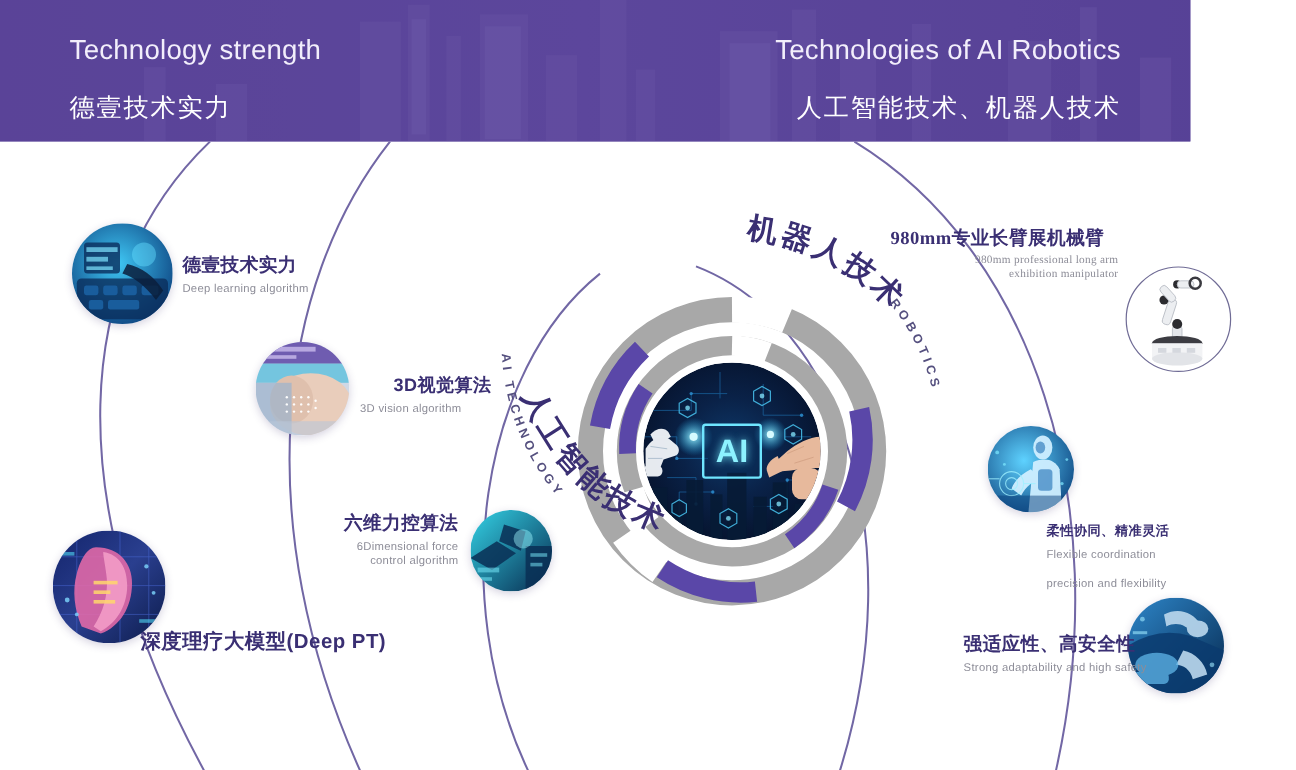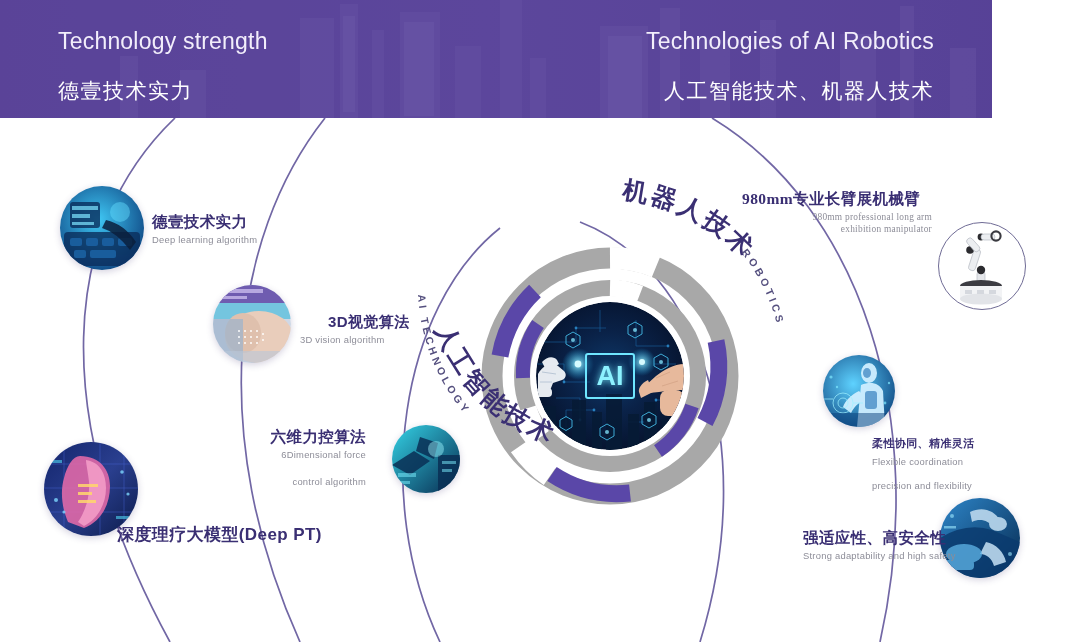--- a/index.html
+++ b/index.html
@@ -388,24 +388,24 @@
       </g>
       <g fill="#7ef0ff" opacity="0.5">
         <rect x="6" y="48" width="18" height="4"></rect>
           <rect x="6" y="56" width="12" height="3"></rect>
         <rect x="50" y="36" width="14" height="3"></rect>
           <rect x="50" y="44" width="10" height="3"></rect>
       </g>
       <circle cx="44" cy="24" r="8" fill="#9ff6ff" opacity="0.45"></circle>
     </svg>
   </div>
-  <div class="lbl right-al" style="left:232px;top:427px;width:134px;">
+  <div class="lbl right-al" style="left:248px;top:427px;width:134px;">
     <div class="t">六维力控算法</div>
     <div class="s">6Dimensional force</div>
-    <div class="s" style="margin-top:15px;">control algorithm</div>
+    <div class="s" style="margin-top:0;">control algorithm</div>
   </div>
 
   <div class="node" style="left:44px;top:442px;width:94px;height:94px;">
     <svg class="img" viewBox="0 0 94 94">
       <defs>
           <linearGradient id="g4" x1="0" y1="0" x2="1" y2="1">
         <stop offset="0" stop-color="#13246b"></stop>
             <stop offset="0.5" stop-color="#2a3f8f"></stop>
         <stop offset="1" stop-color="#0c1b4a"></stop>
           </linearGradient>

